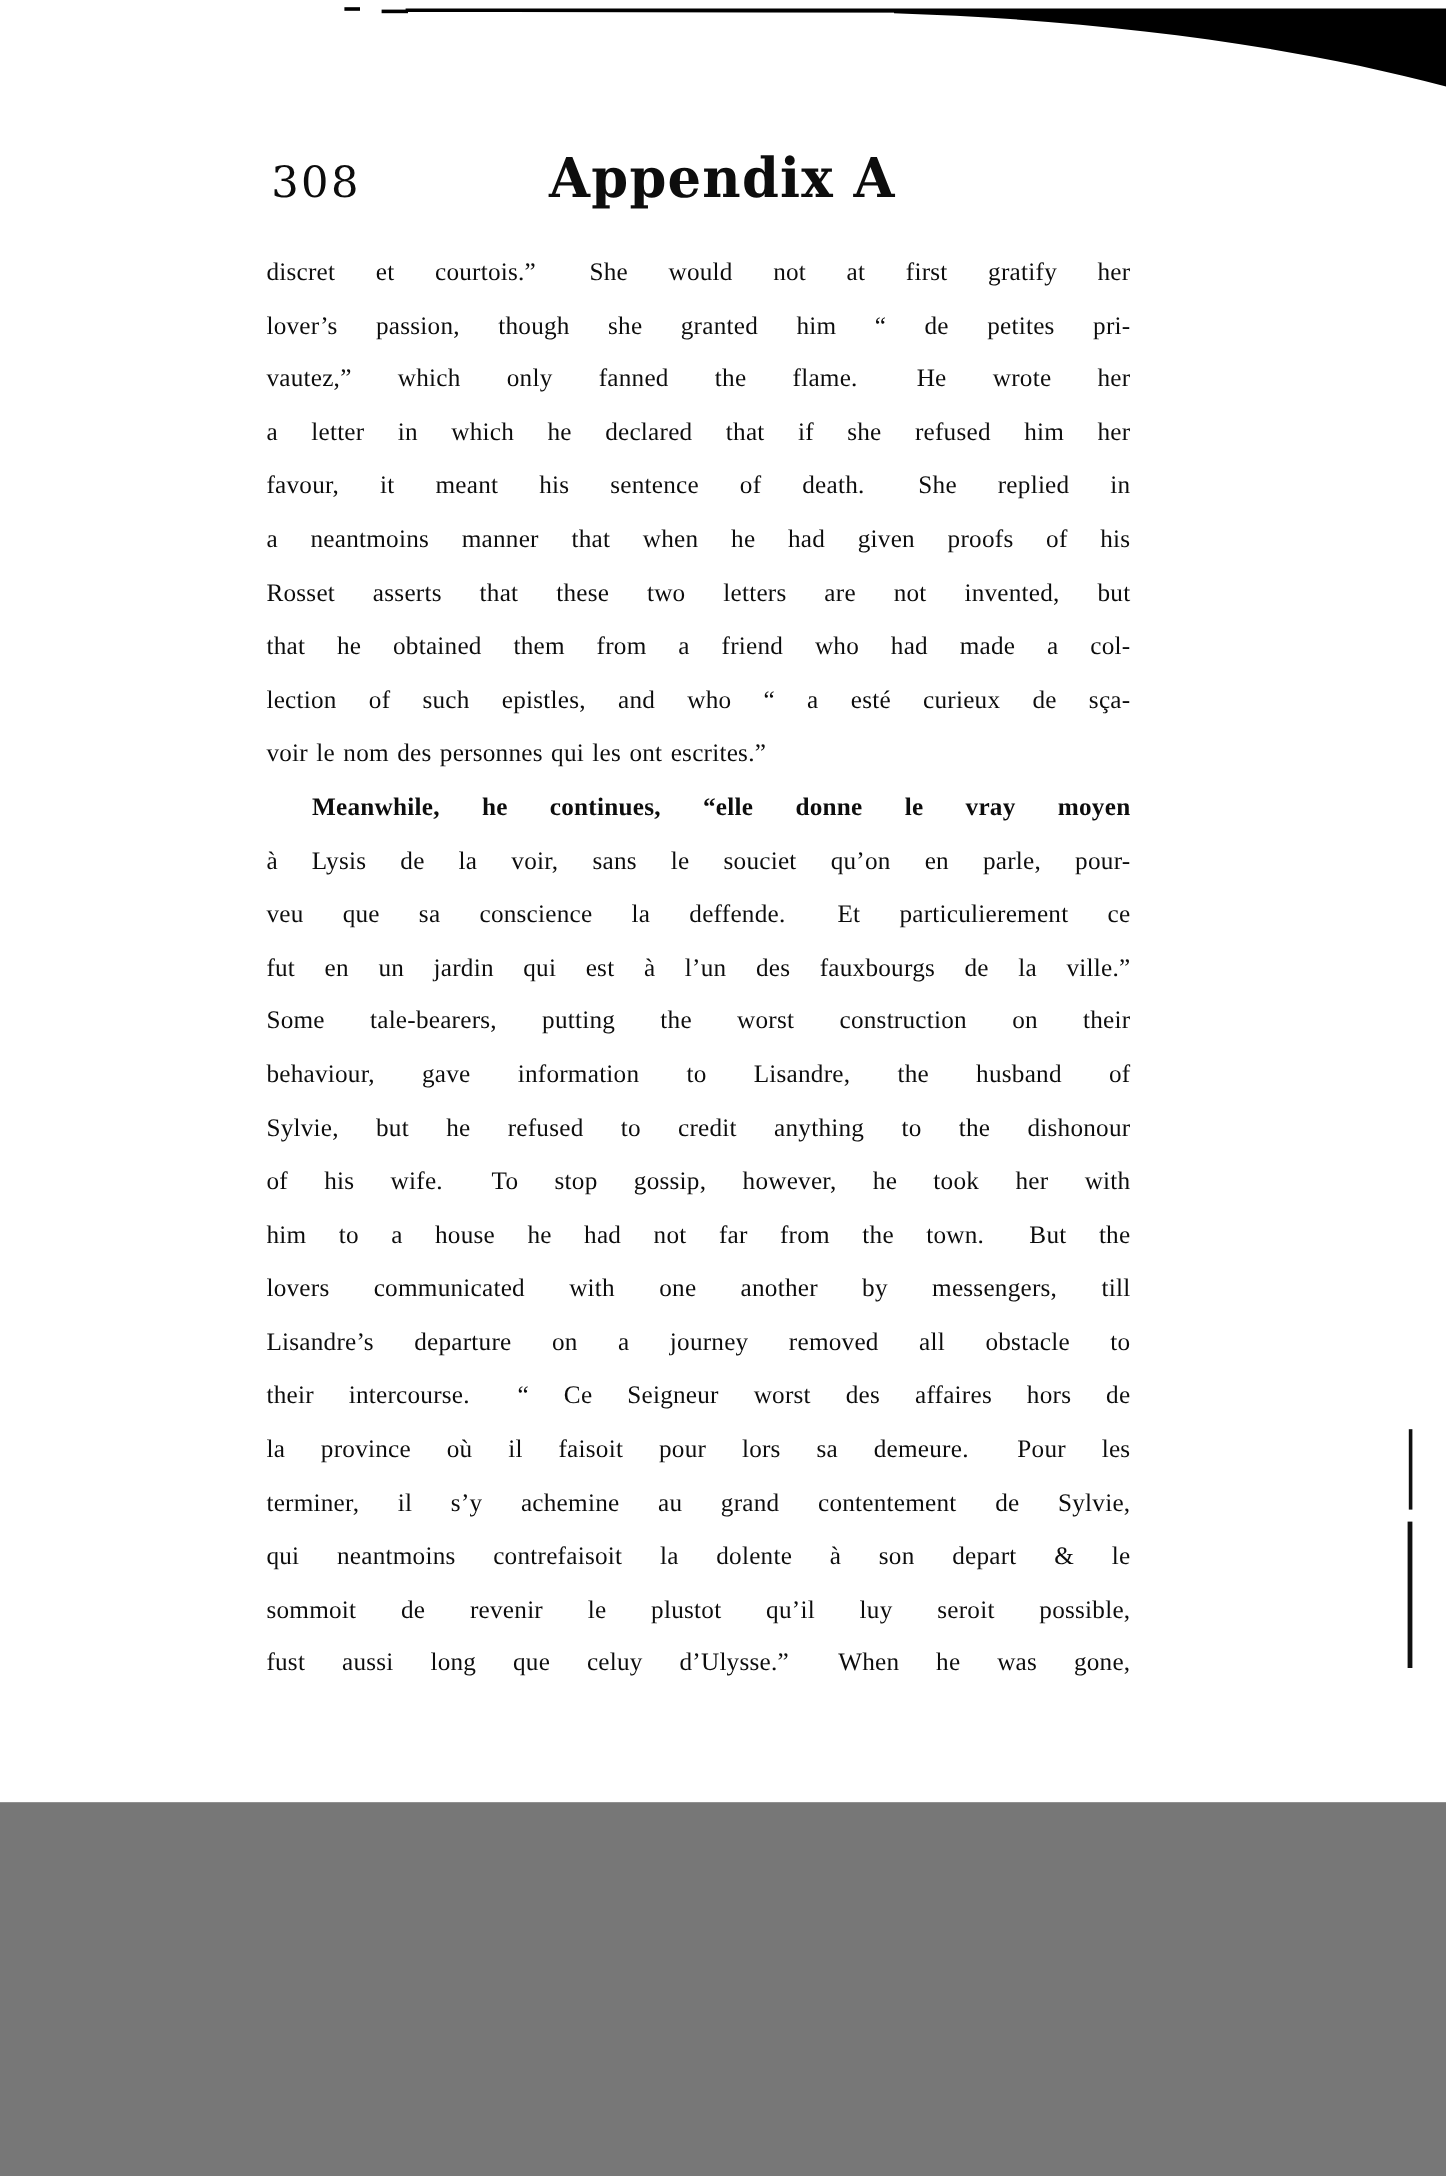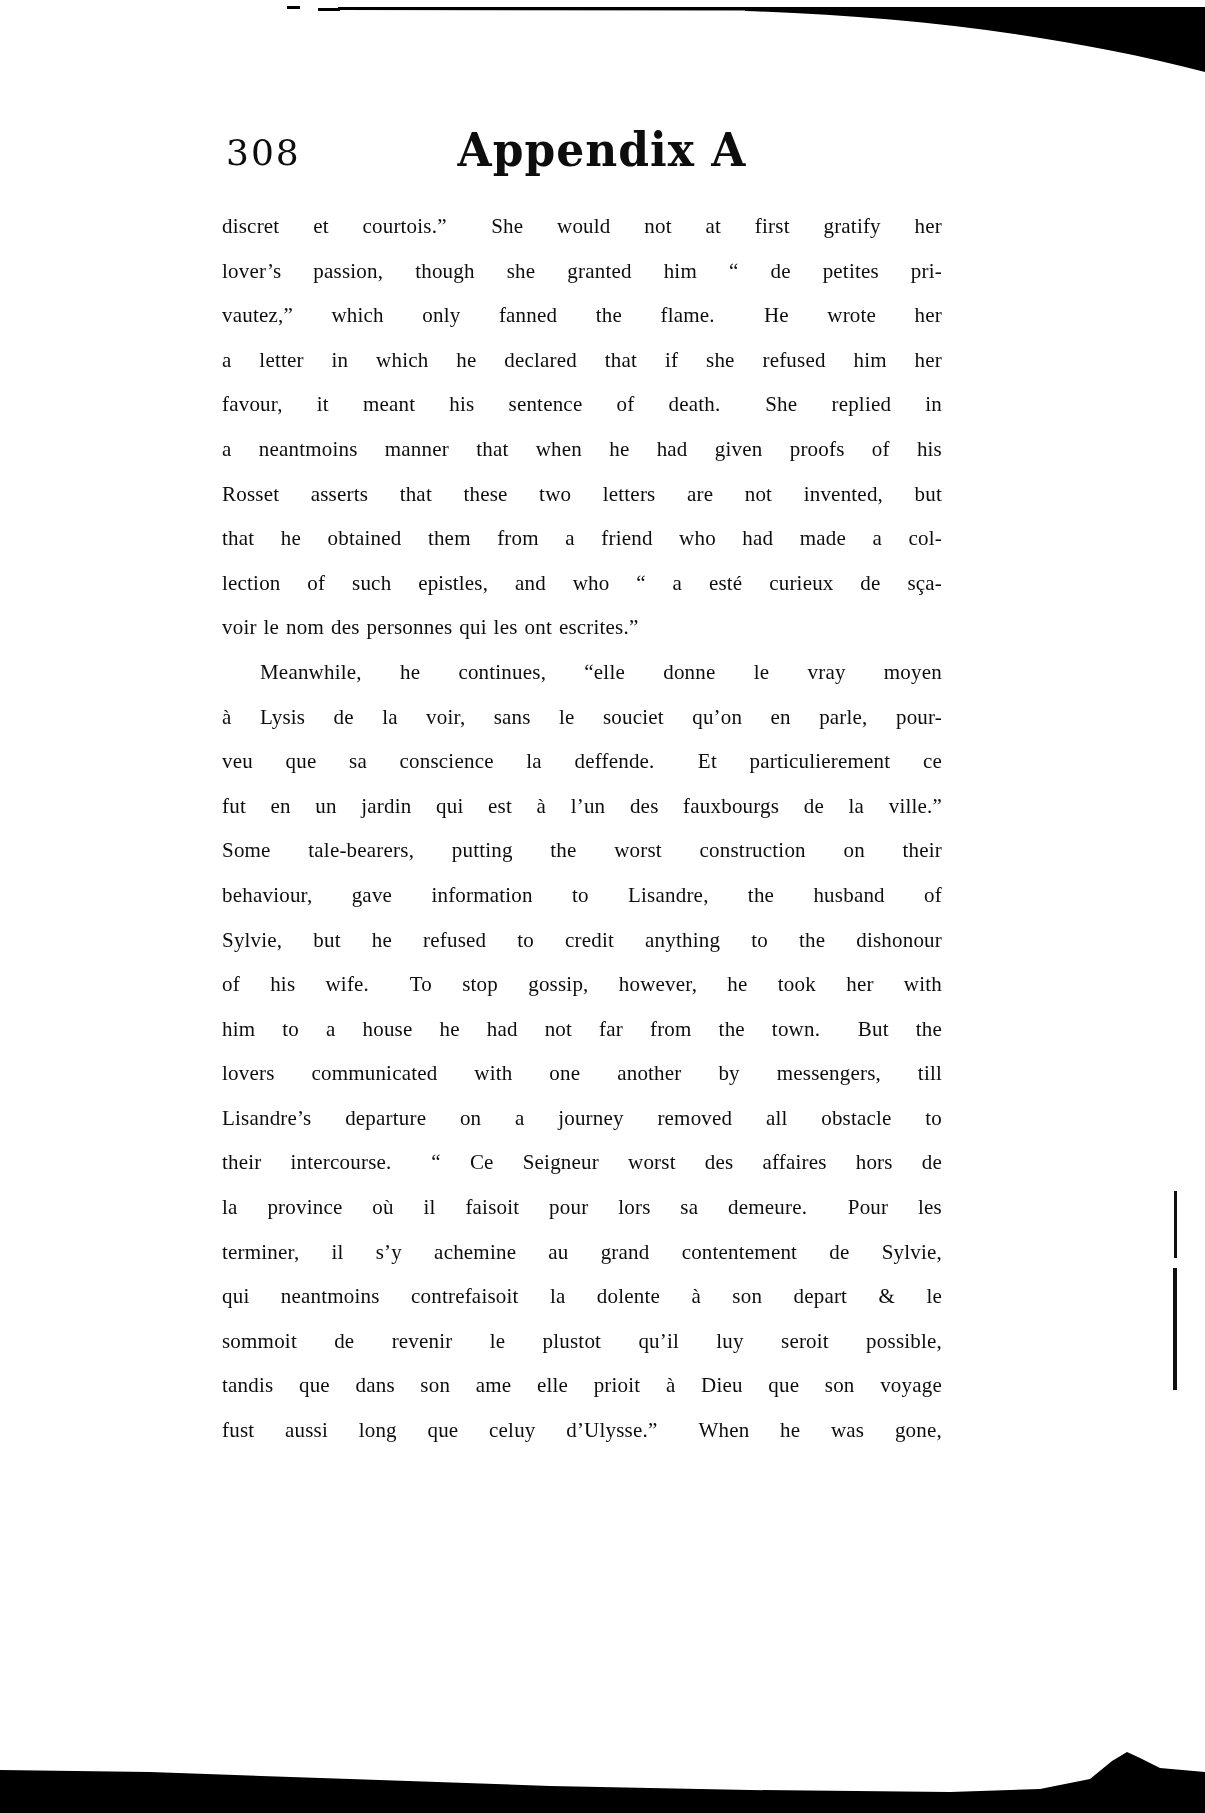--- a/index.html
+++ b/index.html
@@ -1,18 +1,18 @@
 <!DOCTYPE html>
 <html><head>
 <meta charset="utf-8">
 <style>
   html,body { margin:0; padding:0; background:#777; }
   .page {
     position:relative;
-    width:1205px; height:1813px;
+    width:1205px; height:1502px;
     background:var(--paper,#ffffff);
     overflow:hidden;
     font-family:"Liberation Serif", serif;
     color:var(--ink,#0d0d0d);
     margin:0 auto;
   }
   .page-number {
     position:absolute;
     left:226px; top:132px;
     font-size:36px;
@@ -34,21 +34,21 @@
     position:absolute;
     left:222px; top:204px;
     width:720px;
     font-size:21px;
     line-height:44.6px;
     letter-spacing:0.2px;
     word-spacing:1.5px;
   }
   .line { text-align:justify; text-align-last:justify; white-space:normal; }
   .line.nojust { text-align:left; text-align-last:left; }
-  .line.indent { text-indent:38px; }
+  .line.indent { text-indent:38px;font-weight:bold; }
   .artifact { position:absolute; pointer-events:none; }
   .edge-mark {
     position:absolute;
     background:#101010;
   }
   .edge-mark.m1 { left:1174px; top:1191px; width:3px; height:67px; }
   .edge-mark.m2 { left:1173px; top:1268px; width:4px; height:122px; }
 </style>
 </head>
 <body>
@@ -85,21 +85,20 @@
       <div class="line">Sylvie, but he refused to credit anything to the dishonour</div>
       <div class="line">of his wife.  To stop gossip, however, he took her with</div>
       <div class="line">him to a house he had not far from the town.  But the</div>
       <div class="line">lovers communicated with one another by messengers, till</div>
       <div class="line">Lisandre’s departure on a journey removed all obstacle to</div>
       <div class="line">their intercourse.  “ Ce Seigneur worst des affaires hors de</div>
       <div class="line">la province où il faisoit pour lors sa demeure.  Pour les</div>
       <div class="line">terminer, il s’y achemine au grand contentement de Sylvie,</div>
       <div class="line">qui neantmoins contrefaisoit la dolente à son depart &amp; le</div>
       <div class="line">sommoit de revenir le plustot qu’il luy seroit possible,</div>
-      <div class="line">tandis que dans son ame elle prioit à Dieu que son voyage</div>
       <div class="line">fust aussi long que celuy d’Ulysse.”  When he was gone,</div>
     </div>
 
   <div class="edge-mark m1"></div>
   <div class="edge-mark m2"></div>
 
   <svg class="artifact" style="left:0; top:1743px;" width="1205" height="70" viewBox="0 0 1205 70">
     <path d="M0,27 L150,29 L350,36 L550,43 L750,47 L950,49 L1040,46 L1090,36 L1112,18
              L1127,9 L1140,15 L1160,25 L1205,29 L1205,70 L0,70 Z" fill="#000"></path>
   </svg>

